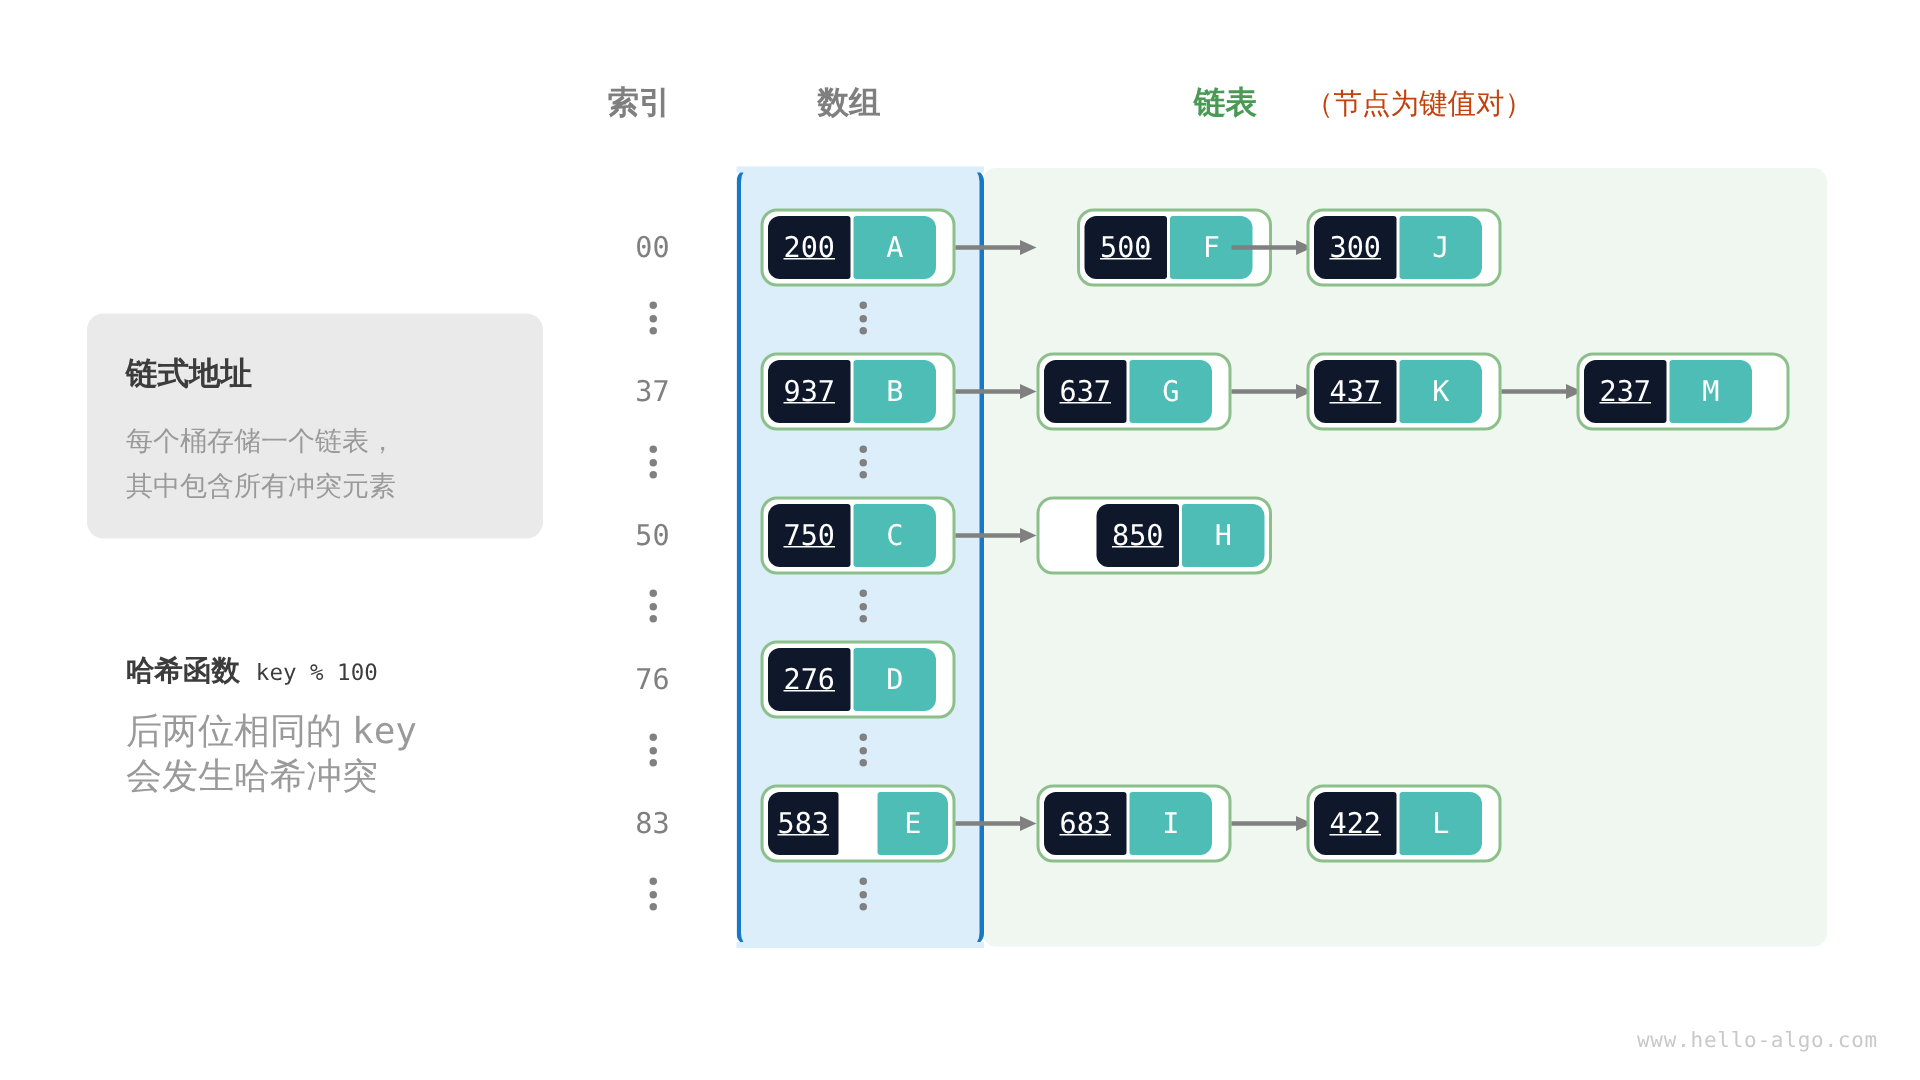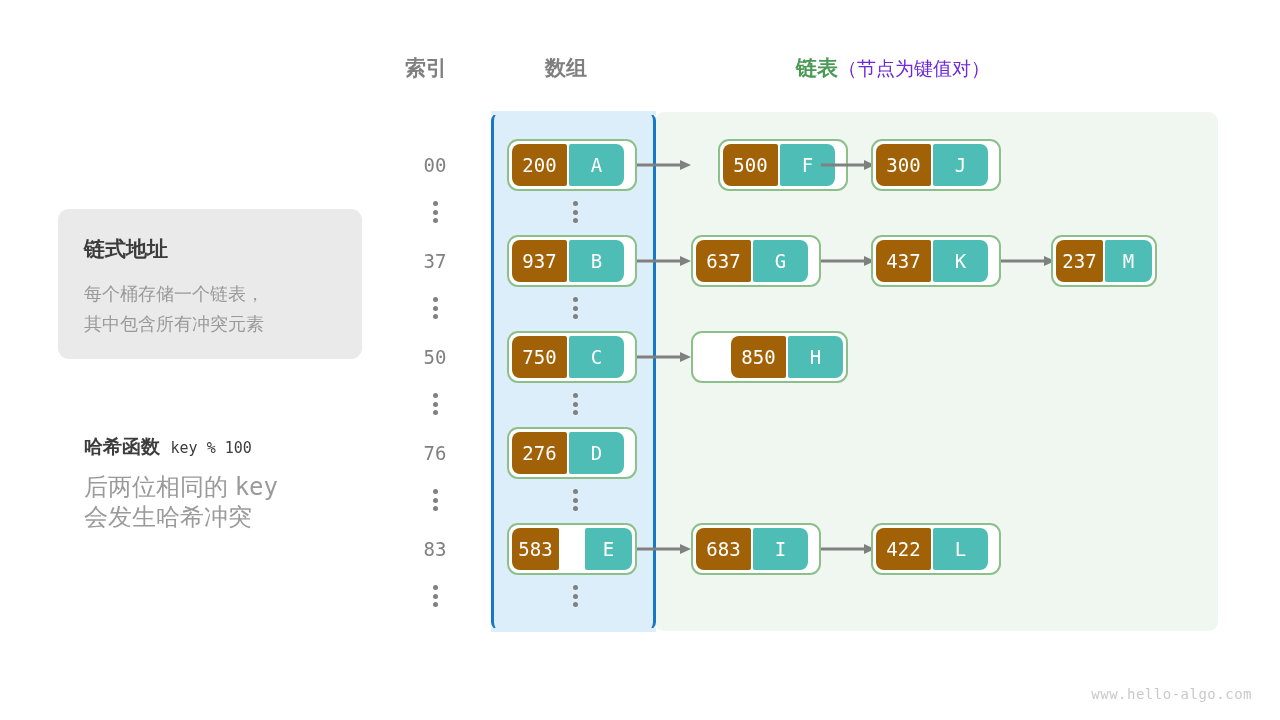--- a/index.html
+++ b/index.html
@@ -25,23 +25,24 @@
     font-weight: bold;
     font-size: 21px;
     color: #7f7f7f;
     white-space: nowrap;
   }
   .hdr-index { left: 405px; top: 54px; }
   .hdr-array { left: 545px; top: 54px; }
   .hdr-list  { left: 796px; top: 54px; }
   .hdr-list .accent { color: #4a9a56; font-weight: bold; }
   .hdr-list .sub {
-    color: #6d28d9;
+    color: #c2410c;
     font-weight: normal;
     font-size: 19px;
+    margin-left: 32px;
   }
 
   
   .green-panel {
     position: absolute;
     left: 655px;
     top: 112px;
     width: 563px;
     height: 519px;
     background: #f0f7f0;
@@ -97,22 +98,23 @@
     display: flex;
     align-items: center;
     justify-content: center;
     color: #ffffff;
     font-family: "DejaVu Sans Mono", "Liberation Mono", monospace;
     font-size: 19px;
     box-sizing: border-box;
   }
   .cell-key {
     width: 55px;
-    background: #a16207;
+    background: #0f172a;
     border-radius: 8px 2px 2px 8px;
+    text-decoration: underline;
   }
   .cell-val {
     width: 55px;
     background: #4dbdb5;
     border-radius: 2px 8px 8px 2px;
     margin-left: 2px;
   }
 
   
   .arrow {
@@ -263,21 +265,21 @@
       <div class="node" style="left: 871px; top: 235px; width: 130px;">
         <div class="cell cell-key">437</div>
         <div class="cell cell-val">K</div>
       </div>
       <div class="arrow" style="left: 1001px; top: 255px; width: 54px;">
         <svg width="54" height="12" viewBox="0 0 54 12">
           <line x1="0" y1="6" x2="45" y2="6" stroke="#808080" stroke-width="3"></line>
           <polygon points="54,6 43,1 43,11" fill="#808080"></polygon>
         </svg>
       </div>
-      <div class="node" style="left: 1051px; top: 235px; width: 106px;">
+      <div class="node" style="left: 1051px; top: 235px; width: 142px;">
         <div class="cell cell-key">237</div>
         <div class="cell cell-val">M</div>
       </div>
       <div class="idx" style="top: 329px;">50</div>
       <div class="node" style="left: 507px; top: 331px; width: 130px;">
         <div class="cell cell-key">750</div>
         <div class="cell cell-val">C</div>
       </div>
       <div class="arrow" style="left: 637px; top: 351px; width: 54px;">
         <svg width="54" height="12" viewBox="0 0 54 12">

